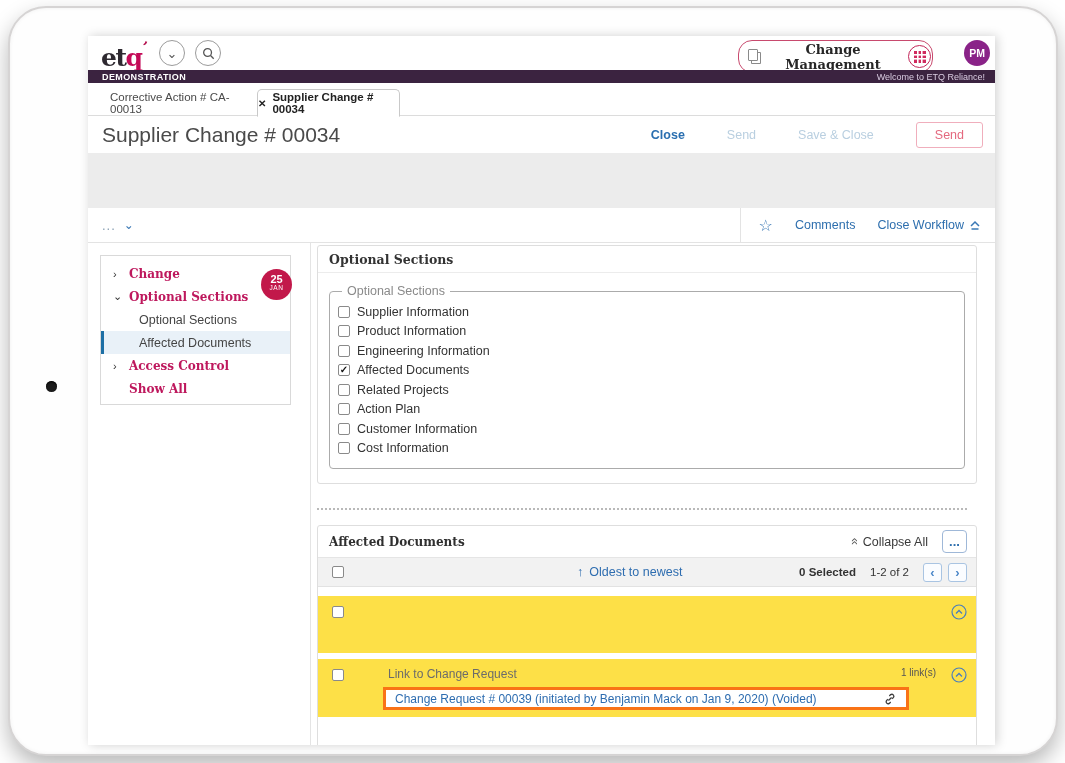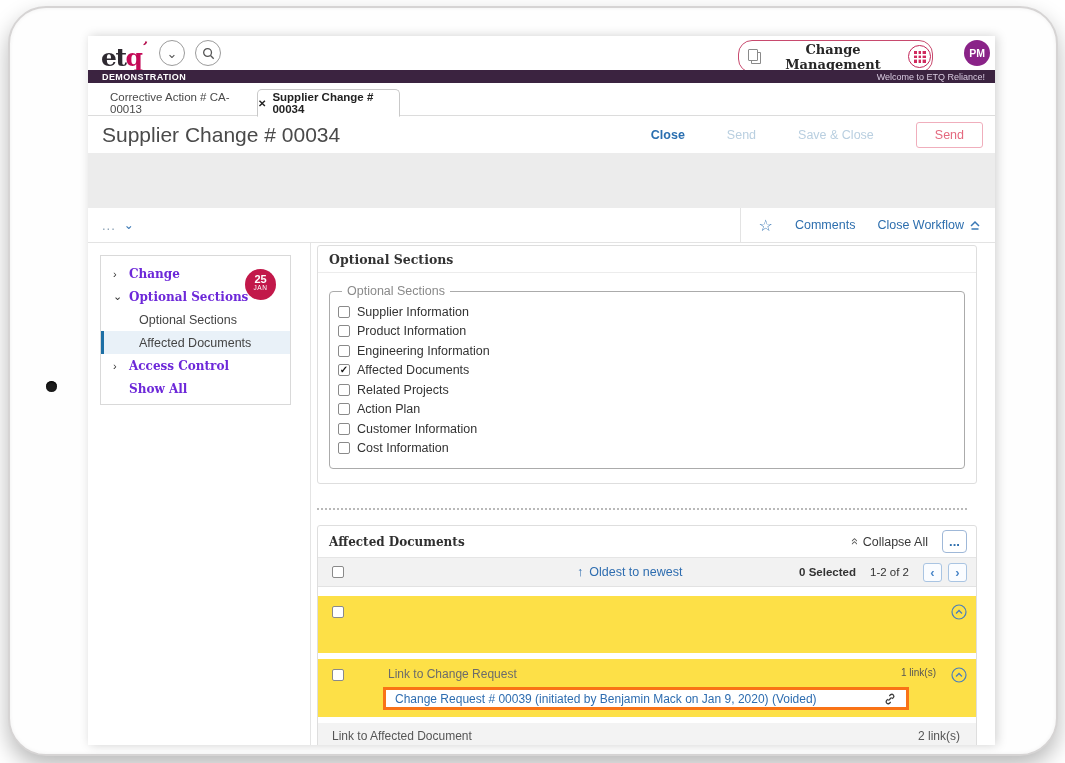--- a/index.html
+++ b/index.html
@@ -95,21 +95,21 @@
 
   
   .content { position:absolute; left:0; top:207px; width:100%; height:502px; background:#fff; }
   .vdiv { position:absolute; left:222px; top:0; bottom:0; width:1px; background:#e4e4e4; }
 
   
   .tree { position:absolute; left:12px; top:12px; width:191px; height:150px; background:#fff;
     border:1px solid #d9d9d9; padding-top:6px; }
   .trow { height:23px; display:flex; align-items:center; font-size:12px; cursor:pointer; }
   .trow .tchev { width:10px; margin-left:12px; color:#333; font-size:11px; }
-  .trow .tlabel { margin-left:6px; color:#6d28d9; font-weight:700; font-family:"DejaVu Serif", serif; }
+  .trow .tlabel { margin-left:6px; color:#be185d; font-weight:700; font-family:"DejaVu Serif", serif; }
   .trow.sub { padding-left:38px; }
   .trow.sub .tlabel { margin-left:0; font-weight:400; font-family:"Liberation Sans", sans-serif; color:#444; font-size:12.5px; }
   .trow.sel { background:#e9f1f8; border-left:3px solid #1d6fa5; padding-left:35px; }
 
   
   .main { position:absolute; left:229px; top:2px; width:660px; }
   .panel { background:#fff; border:1px solid #dedede; border-radius:3px; }
   .p1-header { height:27px; line-height:27px; padding-left:11px; font-size:12.5px; font-weight:700;
     color:#333; font-family:"DejaVu Serif", serif; border-bottom:1px solid #ececec; }
   fieldset.optfs { margin:11px 11px 14px 11px; border:1px solid #ababab; border-radius:4px; padding:4px 10px 10px 8px; }
@@ -206,21 +206,21 @@
       <div class="actions">
         <span class="act-close">Close</span>
         <span class="act-dis">Send</span>
         <span class="act-dis">Save &amp; Close</span>
         <span class="act-send">Send</span>
       </div>
     </div>
 
     <div class="workflow">
       <div class="track"></div>
-      <div class="node-red" style="left:172px">
+      <div class="node-red" style="left:188px">
         <span class="d">25</span>
         <span class="m">JAN</span>
       </div>
       <div class="node" style="left:292px"></div>
       <div class="node" style="left:402px"></div>
       <div class="node" style="left:512px"></div>
       <div class="node" style="left:622px"></div>
       <div class="node" style="left:732px"></div>
       <div class="stage-label cur" style="left:176px">Draft</div>
       <div class="stage-label" style="left:292px">Purchasing Approval</div>
@@ -376,23 +376,19 @@
                     <g fill="none" stroke="#3d3d3d" stroke-width="1.5">
                       <path d="M6.2 9.8 L9.8 6.2"></path>
                       <path d="M7.2 4.6 l1.6-1.6 a2.3 2.3 0 0 1 3.2 3.2 l-1.6 1.6"></path>
                       <path d="M8.8 11.4 l-1.6 1.6 a2.3 2.3 0 0 1 -3.2-3.2 l1.6-1.6"></path>
                     </g>
                   </svg>
               </span>
             </span>
           </div>
 
-          <div class="gray-block gb3">
-            <span class="l">Link to Affected Document</span>
-            <span class="r">2 link(s)</span>
-          </div>
 
         </div>
       </div>
     </div>
 
   </div>
 </div>
 
 </body></html>

